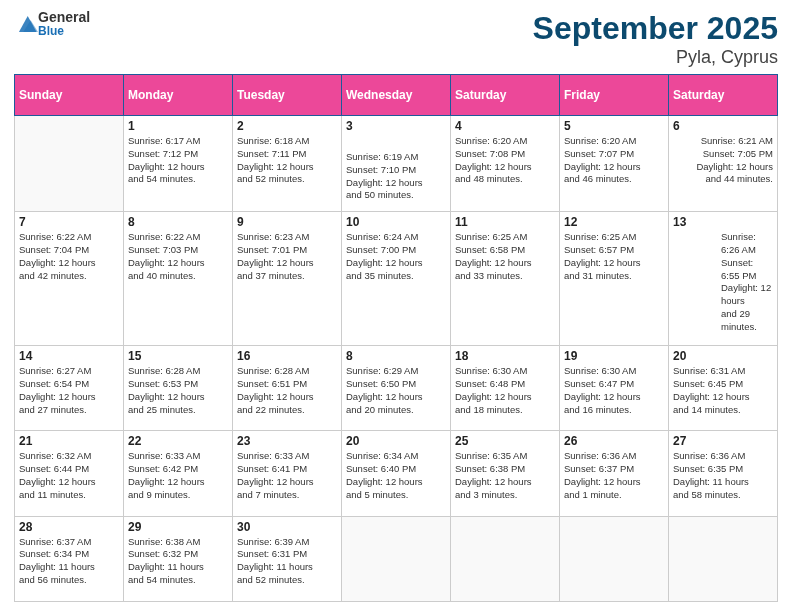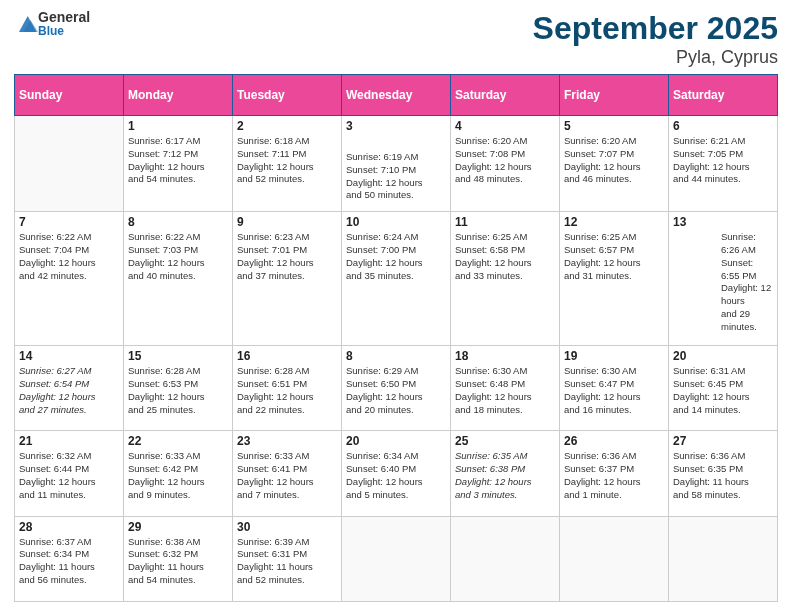--- a/index.html
+++ b/index.html
@@ -169,21 +169,21 @@
           </td>
           <td>
             <span class="day-num">5</span>
             <div class="day-info" style="white-space: pre-line;">Sunrise: 6:20 AM
 Sunset: 7:07 PM
 Daylight: 12 hours
 and 46 minutes.</div>
           </td>
           <td>
             <span class="day-num">6</span>
-            <div class="day-info" style="white-space: pre-line;">Sunrise: 6:21 AM
+            <div class="day-info" style="white-space: pre-line; text-align: right;">Sunrise: 6:21 AM
 Sunset: 7:05 PM
 Daylight: 12 hours
 and 44 minutes.</div>
           </td>
         </tr>
         <tr>
           <td>
             <span class="day-num">7</span>
             <div class="day-info" style="white-space: pre-line;">Sunrise: 6:22 AM
 Sunset: 7:04 PM
@@ -229,21 +229,21 @@
             <span class="day-num">13</span>
             <div class="day-info" style="white-space: pre-line; margin-left: 48px;">Sunrise: 6:26 AM
 Sunset: 6:55 PM
 Daylight: 12 hours
 and 29 minutes.</div>
           </td>
         </tr>
         <tr>
           <td>
             <span class="day-num">14</span>
-            <div class="day-info" style="white-space: pre-line; font-style: italic;">Sunrise: 6:27 AM
+            <div class="day-info" style="white-space: pre-line;">Sunrise: 6:27 AM
 Sunset: 6:54 PM
 Daylight: 12 hours
 and 27 minutes.</div>
           </td>
           <td>
             <span class="day-num">15</span>
             <div class="day-info" style="white-space: pre-line;">Sunrise: 6:28 AM
 Sunset: 6:53 PM
 Daylight: 12 hours
 and 25 minutes.</div>
@@ -308,21 +308,21 @@
           </td>
           <td>
             <span class="day-num">20</span>
             <div class="day-info" style="white-space: pre-line;">Sunrise: 6:34 AM
 Sunset: 6:40 PM
 Daylight: 12 hours
 and 5 minutes.</div>
           </td>
           <td>
             <span class="day-num">25</span>
-            <div class="day-info" style="white-space: pre-line; font-style: italic;">Sunrise: 6:35 AM
+            <div class="day-info" style="white-space: pre-line;">Sunrise: 6:35 AM
 Sunset: 6:38 PM
 Daylight: 12 hours
 and 3 minutes.</div>
           </td>
           <td>
             <span class="day-num">26</span>
             <div class="day-info" style="white-space: pre-line;">Sunrise: 6:36 AM
 Sunset: 6:37 PM
 Daylight: 12 hours
 and 1 minute.</div>

